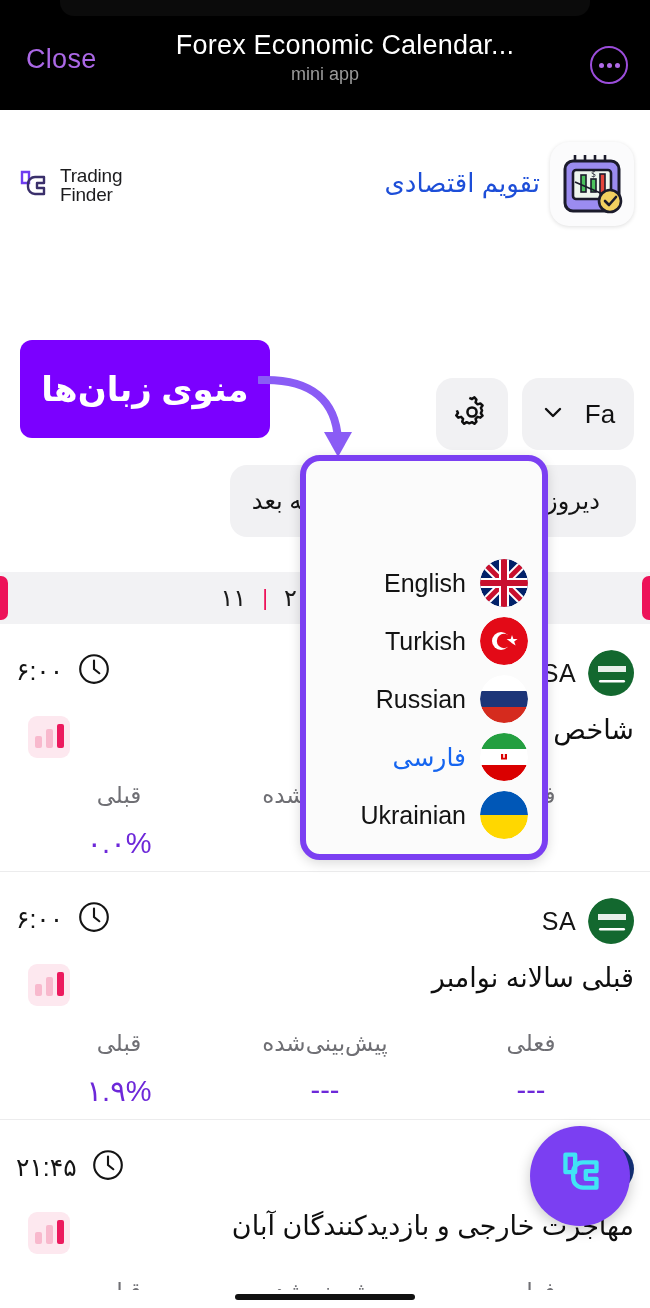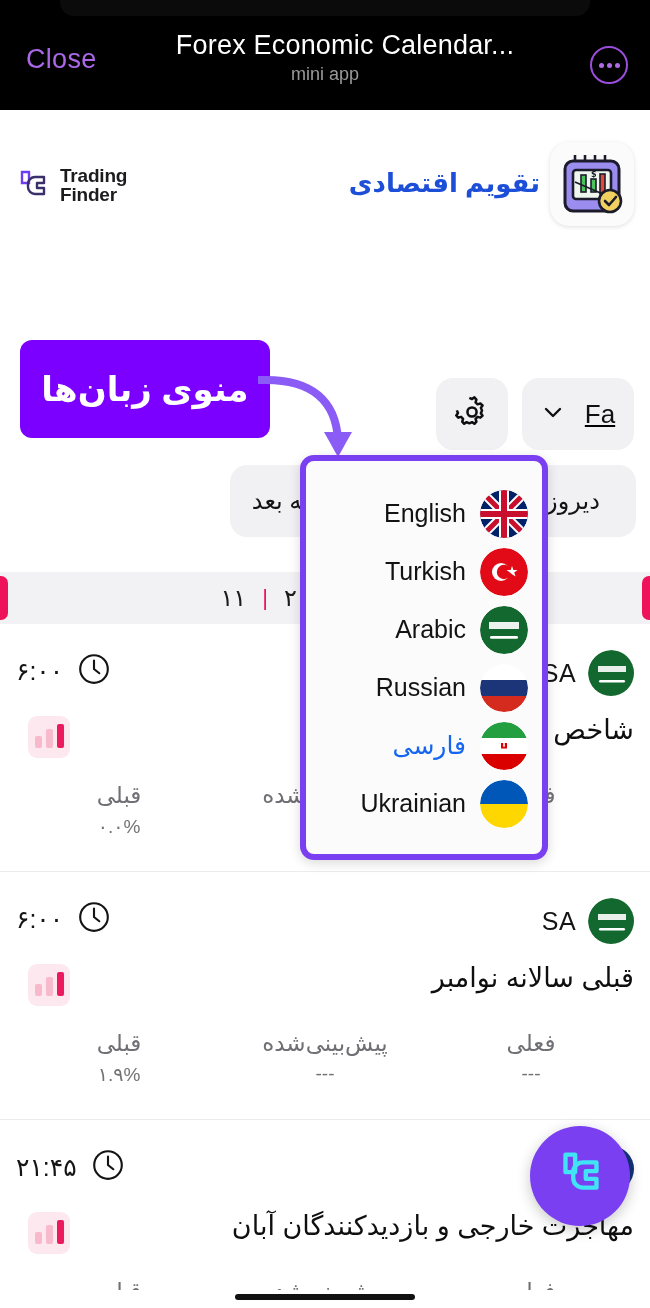--- a/index.html
+++ b/index.html
@@ -36,21 +36,21 @@
   }
   .dots-btn i { width: 5px; height: 5px; border-radius: 50%; background: #b06ae8; display: block; }
 
   
   .app {
     position: absolute; top: 110px; left: 0; width: 650px; height: 1198px;
     background: #ffffff; overflow: hidden;
   }
 
   
-  .app-header { position: relative; height: 110px; font-weight: bold; }
+  .app-header { position: relative; height: 110px; }
   .tf-logo { position: absolute; left: 18px; top: 56px; display: flex; align-items: center; gap: 8px; }
   .tf-mark { width: 34px; height: 34px; position: relative; }
   .tf-text { display: flex; flex-direction: column; line-height: 1.02; }
   .tf-text span { font-size: 19px; color: #1c1c1e; letter-spacing: -0.2px; }
   .cal-title {
     position: absolute; right: 110px; top: 58px;
     font-size: 26px; color: #1d4ed8; direction: rtl;
   }
   .cal-icon {
     position: absolute; right: 16px; top: 32px; width: 84px; height: 84px;
@@ -67,21 +67,21 @@
   }
   .annot-badge span { color: #fff; font-size: 34px; font-weight: 700; }
   .annot-arrow { position: absolute; left: 258px; top: 250px; width: 110px; height: 110px; }
 
   
   .ctl-row { position: absolute; right: 16px; top: 268px; display: flex; gap: 14px; }
   .ctl {
     height: 72px; background: #f1f1f3; border-radius: 17px;
     display: flex; align-items: center; justify-content: center;
   }
-  .ctl-lang { width: 112px; gap: 20px; text-decoration: underline; }
+  .ctl-lang { width: 112px; gap: 20px; }
   .ctl-lang .lbl { font-size: 26px; color: #111; }
   .ctl-gear { width: 72px; }
 
   
   .tabs {
     position: absolute; right: 14px; top: 355px; left: 14px;
     display: flex; flex-direction: row-reverse; gap: 14px;
   }
   .tab {
     min-width: 126px; height: 72px; background: #f1f1f3; border-radius: 17px;
@@ -137,36 +137,36 @@
   .ev-impact i.b3 { height: 24px; background: #e8traded; }
   .ev-impact i.on { background: #ec1a5e; }
   .ev-name {
     position: absolute; right: 0; top: 4px; font-size: 27px; color: #0f0f0f;
     direction: rtl; white-space: nowrap;
   }
 
   .ev-vals { position: relative; height: 88px; display: flex; flex-direction: row-reverse; }
   .ev-col { flex: 1; text-align: center; direction: rtl; }
   .ev-col .k { font-size: 23px; color: #6f6f74; }
-  .ev-col .v { font-size: 19px; color: #737373; margin-top: 6px; }
+  .ev-col .v { font-size: 29px; color: #6d28d9; margin-top: 17px; }
 
   
   .fab {
     position: absolute; right: 20px; bottom: 82px; width: 100px; height: 100px;
     border-radius: 50%; background: #7b3ff2; display: flex; align-items: center; justify-content: center;
     box-shadow: 0 4px 14px rgba(0,0,0,.22); z-index: 40;
   }
 
   
   .lang-menu {
     position: absolute; left: 300px; top: 345px; width: 248px; height: 405px;
-    background: #fbfbfb; border: 6px solid #7b3ff2; border-radius: 14px;
+    background: #fbfbfb; border: 6px solid #7b3ff2; border-radius: 20px;
     z-index: 60; box-shadow: 0 3px 12px rgba(0,0,0,.15);
     padding: 12px 14px 10px 14px;
-    display: flex; flex-direction: column; justify-content: center;
+    display: flex; flex-direction: column; justify-content: flex-end;
   }
   .lang-item {
     display: flex; flex-direction: row-reverse; align-items: center;
     justify-content: flex-start; gap: 14px; height: 58px;
   }
   .lang-item .lname { font-size: 25px; color: #131313; }
   .lang-item.active .lname { color: #1565f0; }
   .lang-flag { width: 48px; height: 48px; border-radius: 50%; overflow: hidden; flex: 0 0 48px; }
 
   .bottom-bar {
@@ -480,30 +480,20 @@
           <svg viewBox="0 0 48 48" width="48" height="48">
             <circle cx="24" cy="24" r="24" fill="#e30a17"></circle>
             <circle cx="21" cy="24" r="9" fill="#fff"></circle>
             <circle cx="24" cy="24" r="7.2" fill="#e30a17"></circle>
             <polygon points="32,24 35.6,26.4 34.2,22.3 37.6,19.8 33.4,19.9 32,15.9 30.7,19.9 26.6,19.9 30,22.4" fill="#fff" transform="translate(0,2.2) scale(1,1)"></polygon>
           </svg>
         </span>
         <span class="lname">Turkish</span>
       </div>
 
-      <div class="lang-item">
-        <span class="lang-flag">
-          <svg viewBox="0 0 48 48" width="48" height="48">
-            <circle cx="24" cy="24" r="24" fill="#13682f"></circle>
-            <rect x="9" y="16" width="30" height="7" fill="#ffffff" opacity=".92"></rect>
-            <rect x="10" y="30" width="28" height="2.8" rx="1.4" fill="#fff"></rect>
-          </svg>
-        </span>
-        <span class="lname">Arabic</span>
-      </div>
 
       <div class="lang-item">
         <span class="lang-flag">
           <svg viewBox="0 0 48 48" width="48" height="48">
             <clipPath id="ru">
                 <circle cx="24" cy="24" r="24"></circle>
               </clipPath>
             <g clip-path="url(#ru)">
               <rect x="0" y="0" width="48" height="16" fill="#ffffff"></rect>
               <rect x="0" y="16" width="48" height="16" fill="#1c3578"></rect>

